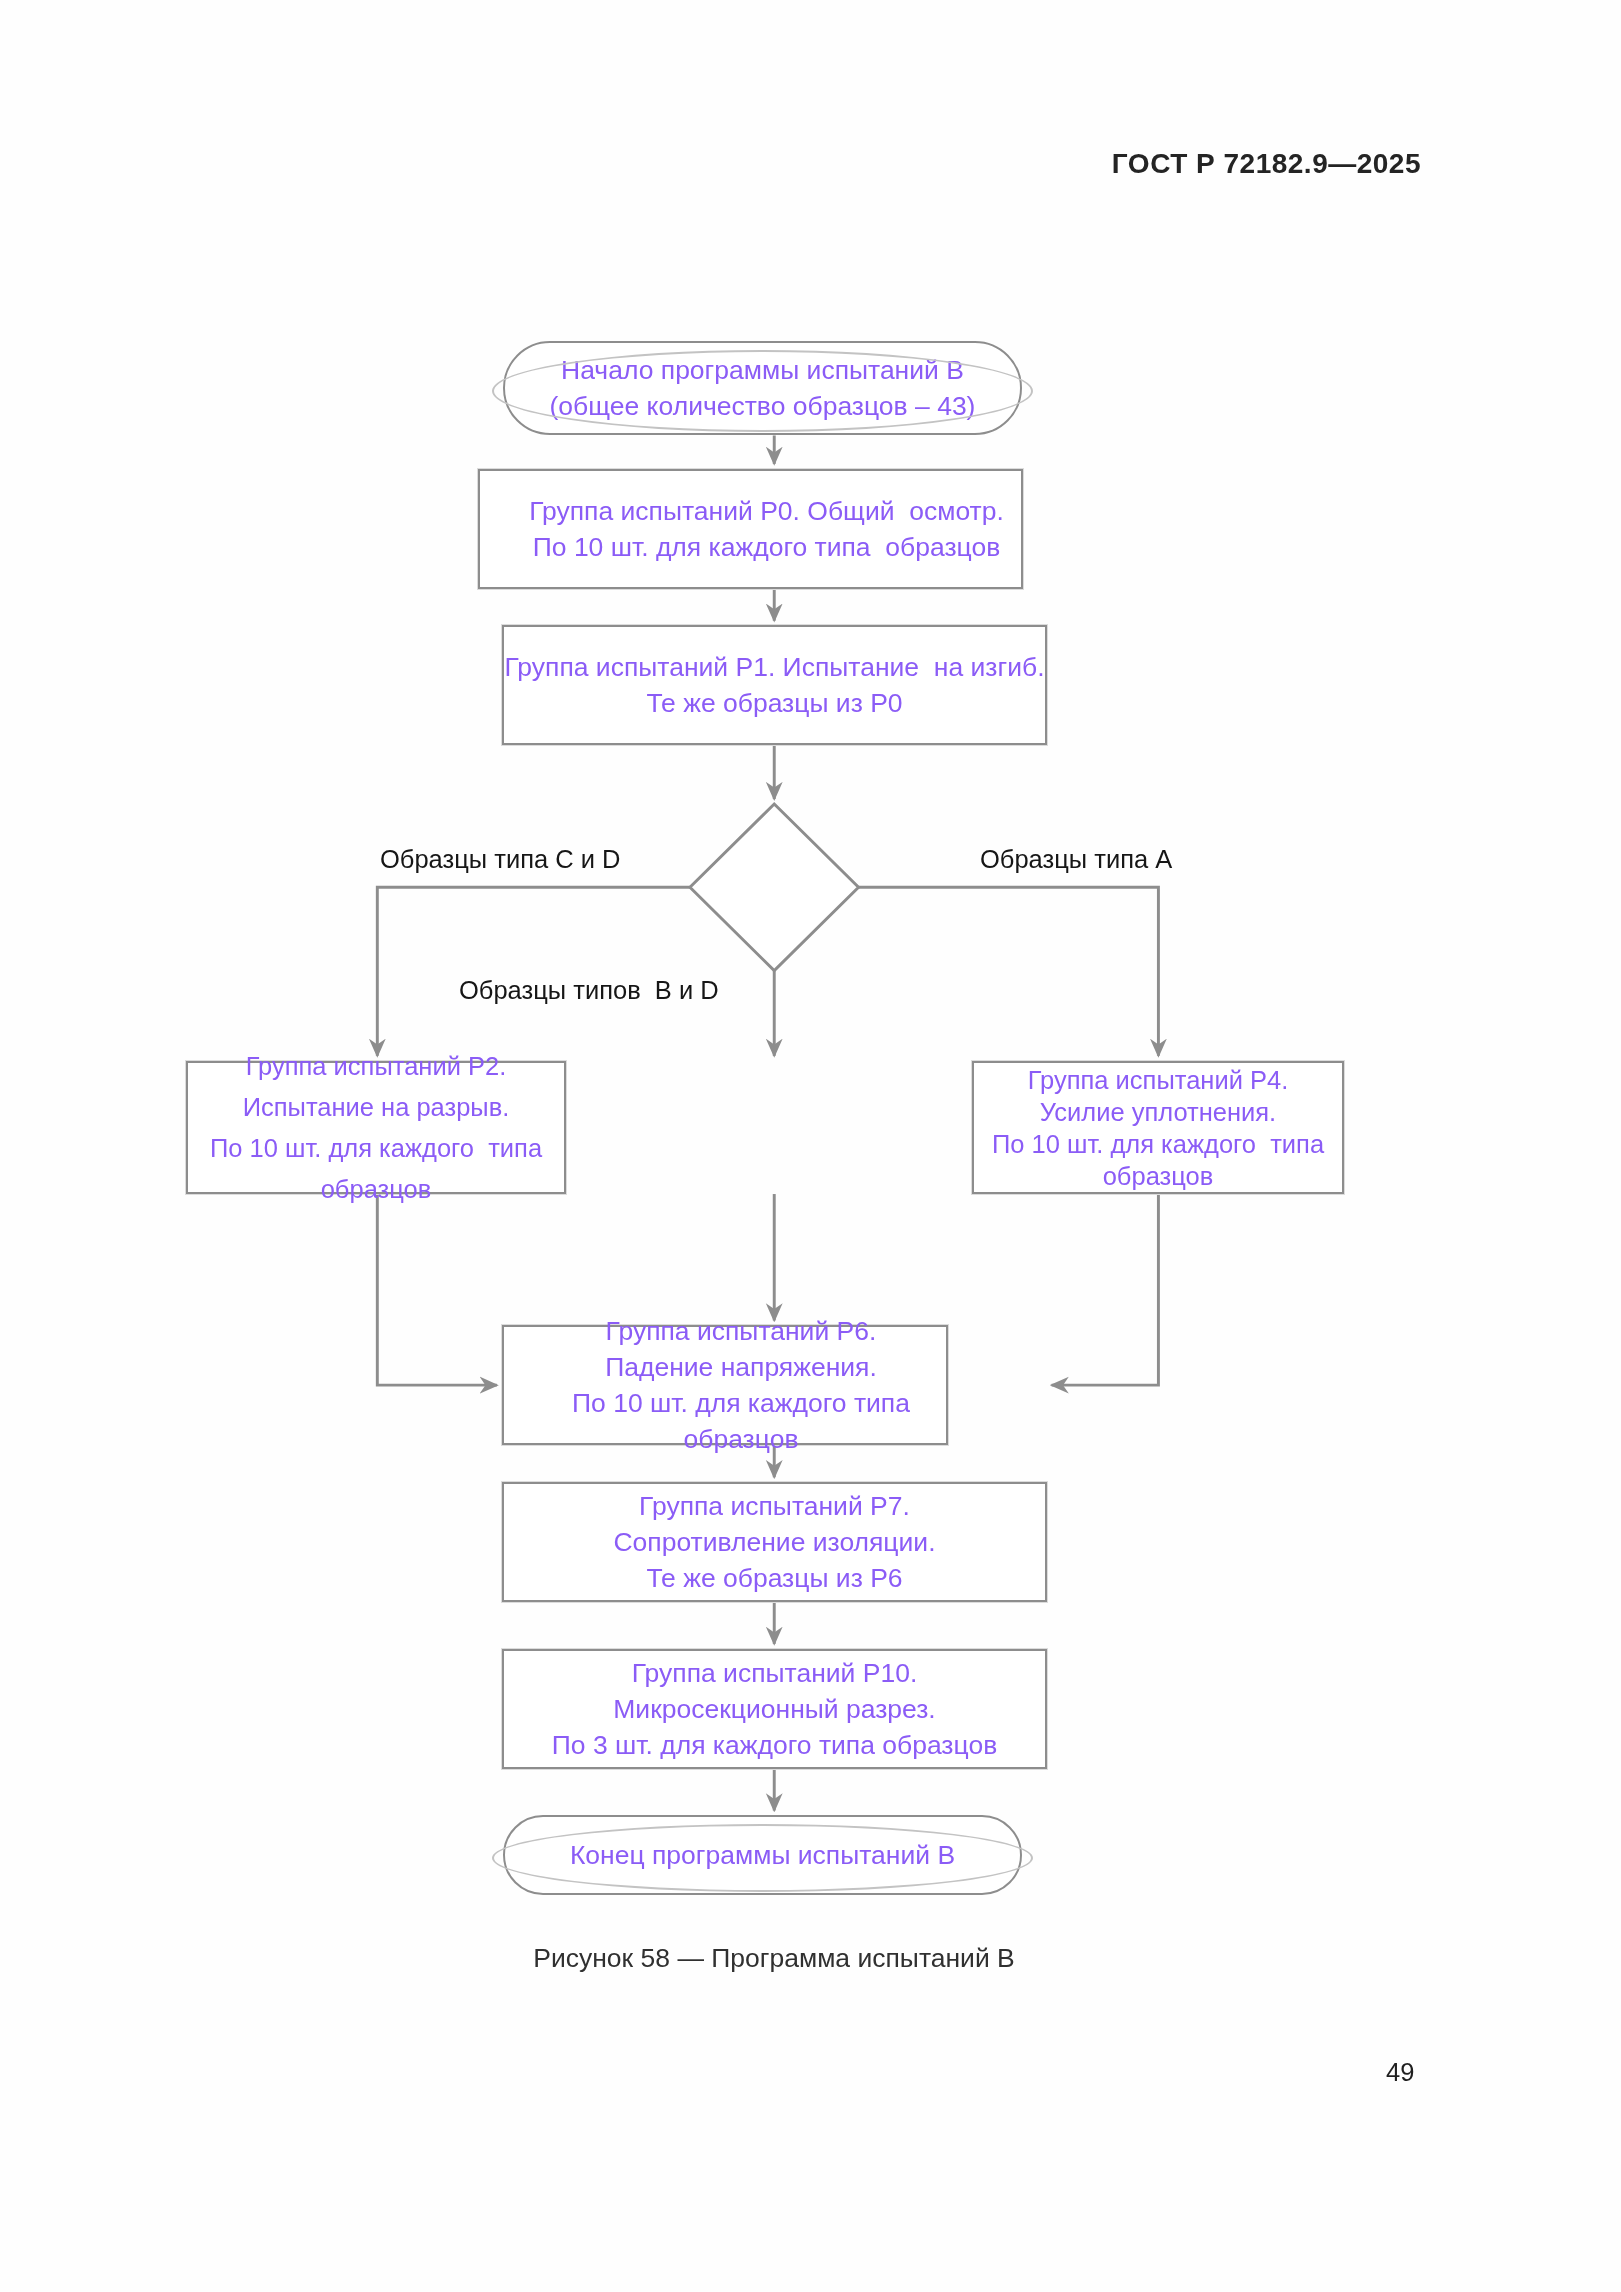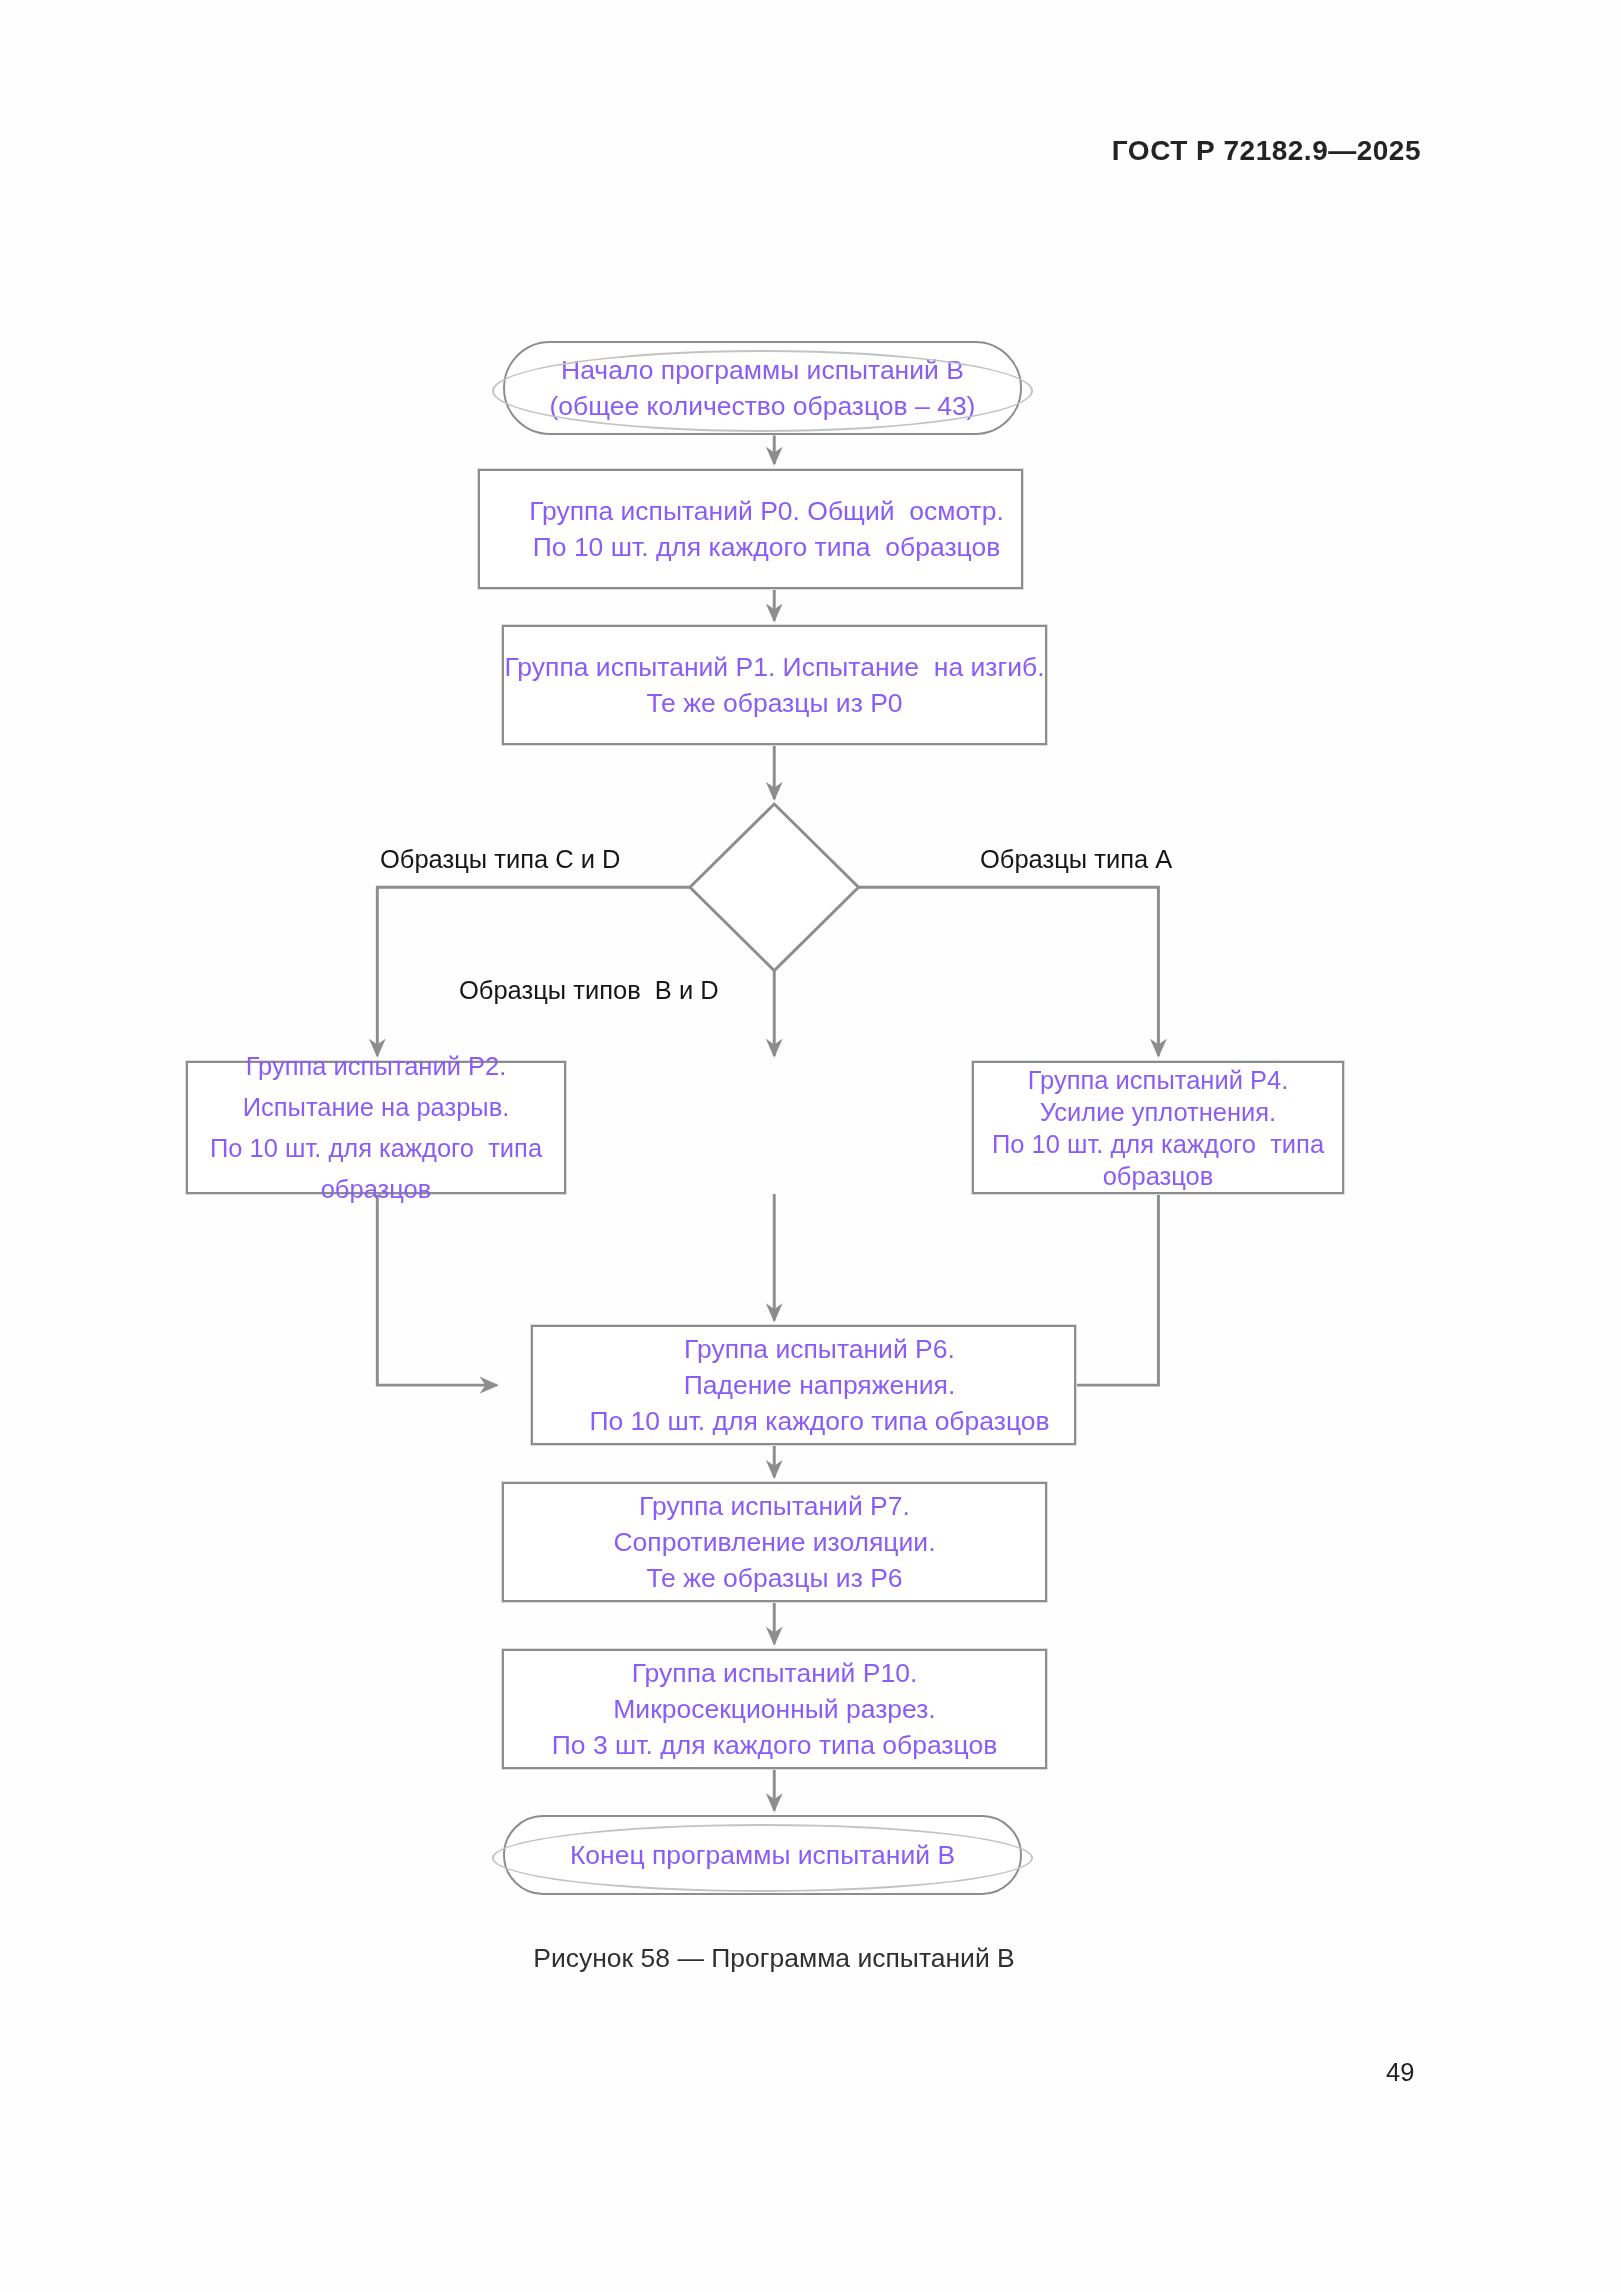--- a/index.html
+++ b/index.html
@@ -2,21 +2,21 @@
 <html lang="ru"><head>
 <meta charset="utf-8">
 <style>
   html,body{margin:0;padding:0;background:#ffffff;}
   .page{
     position:relative;width:1621px;height:2293px;margin:0 auto;
     background:#fefefe;overflow:hidden;
     font-family:"Liberation Sans","DejaVu Sans",sans-serif;color:#1a1a1a;
   }
   .hdr{
-    position:absolute;top:135px;right:200px;
+    position:absolute;top:148px;right:200px;
     font-size:28px;font-weight:bold;color:#242424;letter-spacing:0.5px;
     white-space:pre-wrap;
   }
   .connectors{position:absolute;left:0;top:0;z-index:1;}
   .node{
     position:absolute;z-index:2;box-sizing:border-box;
     display:flex;flex-direction:column;justify-content:center;align-items:center;
     text-align:center;background:#ffffff;border:2.9px solid #8d8d8d;
   }
   .rect{box-shadow:0 0 0 1px #dcdcdc;}
@@ -95,21 +95,21 @@
   </div>
 
 
   <div class="node rect small" style="left:972px;top:1061px;width:372px;height:133px;">
     <div class="nline">Группа испытаний Р4.</div>
     <div class="nline">Усилие уплотнения.</div>
     <div class="nline">По 10 шт. для каждого  типа</div>
     <div class="nline">образцов</div>
   </div>
 
-  <div class="node rect" style="left:531px;top:1325px;width:545px;height:120px;padding-left:32px;">
+  <div class="node rect" style="left:502px;top:1325px;width:446px;height:120px;padding-left:32px;">
     <div class="nline">Группа испытаний Р6.</div>
     <div class="nline">Падение напряжения.</div>
     <div class="nline">По 10 шт. для каждого типа образцов</div>
   </div>
 
   <div class="node rect" style="left:502px;top:1482px;width:545px;height:120px;">
     <div class="nline">Группа испытаний Р7.</div>
     <div class="nline">Сопротивление изоляции.</div>
     <div class="nline">Те же образцы из Р6</div>
   </div>

